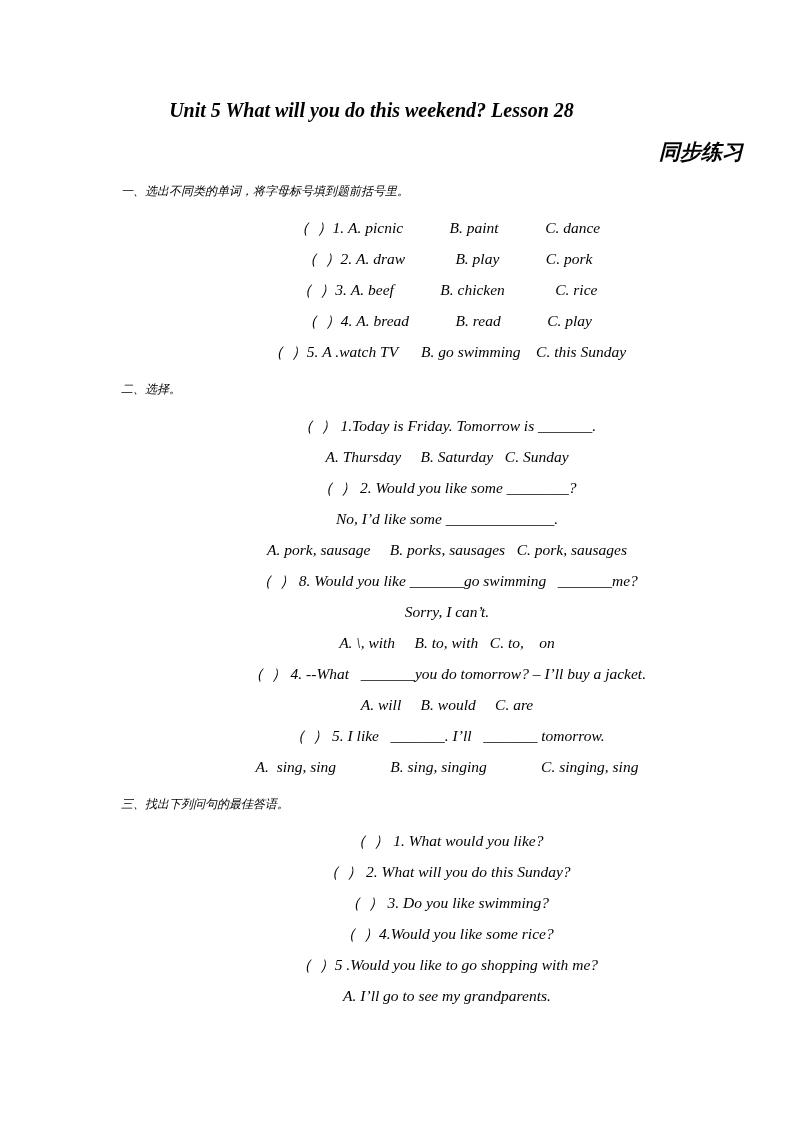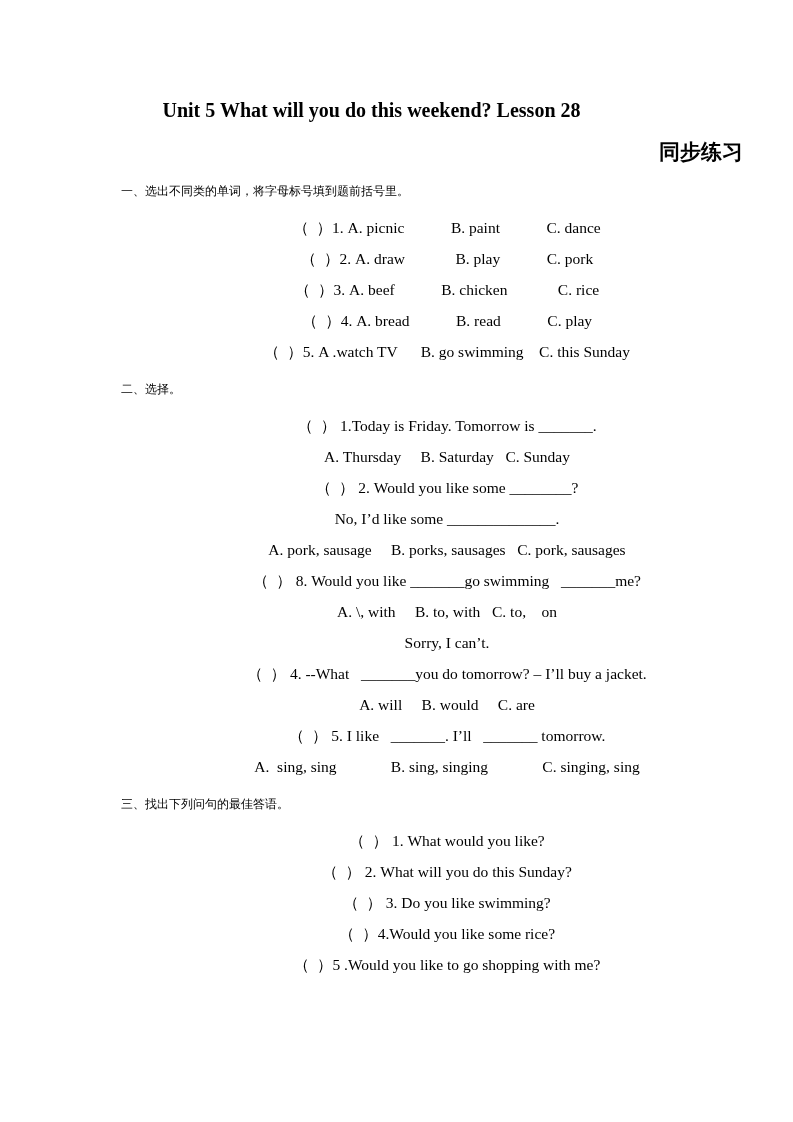--- a/index.html
+++ b/index.html
@@ -1,15 +1,15 @@
 <!DOCTYPE html>
 <html><head>
 <meta charset="utf-8">
 <style>
-  * { box-sizing: border-box; }
+  * { box-sizing: border-box; font-style: italic; }
   html, body { margin: 0; padding: 0; }
   body {
     width: 793px;
     min-height: 1122px;
     background: #ffffff;
     color: #000000;
     font-family: "Liberation Serif", "DejaVu Serif", serif;
   }
   .page {
     width: 793px;
@@ -63,30 +63,31 @@
   </section>
 
   <section>
     <p class="section-heading">二、选择。</p>
     <p class="line">（  ） 1.Today is Friday. Tomorrow is _______.</p>
     <p class="line">A. Thursday     B. Saturday   C. Sunday</p>
     <p class="line">（  ） 2. Would you like some ________?</p>
     <p class="line">No, I’d like some ______________.</p>
     <p class="line">A. pork, sausage     B. porks, sausages   C. pork, sausages</p>
     <p class="line">（  ） 8. Would you like _______go swimming   _______me?</p>
+    <p class="line">Sorry, I can’t.</p>
     <p class="line">A. \, with     B. to, with   C. to,    on</p>
-    <p class="line">Sorry, I can’t.</p>
     <p class="line">（  ） 4. --What   _______you do tomorrow? – I’ll buy a jacket.</p>
     <p class="line">A. will     B. would     C. are</p>
     <p class="line">（  ） 5. I like   _______. I’ll   _______ tomorrow.</p>
     <p class="line">A.  sing, sing              B. sing, singing              C. singing, sing</p>
   </section>
 
   <section>
     <p class="section-heading">三、找出下列问句的最佳答语。</p>
     <p class="line">（  ） 1. What would you like?</p>
     <p class="line">（  ） 2. What will you do this Sunday?</p>
     <p class="line">（  ） 3. Do you like swimming?</p>
     <p class="line">（  ）4.Would you like some rice?</p>
     <p class="line">（  ）5 .Would you like to go shopping with me?</p>
+    <p class="line">A. I’ll go to see my grandparents.</p>
   </section>
 
 </div>
 
 </body></html>

